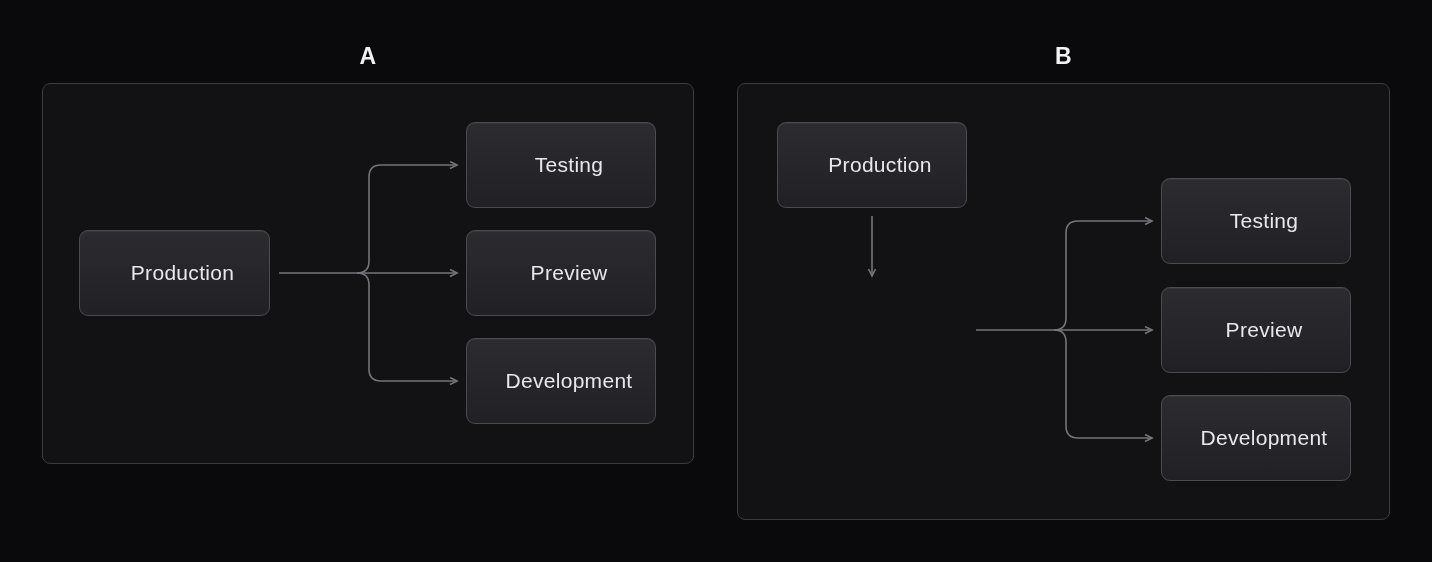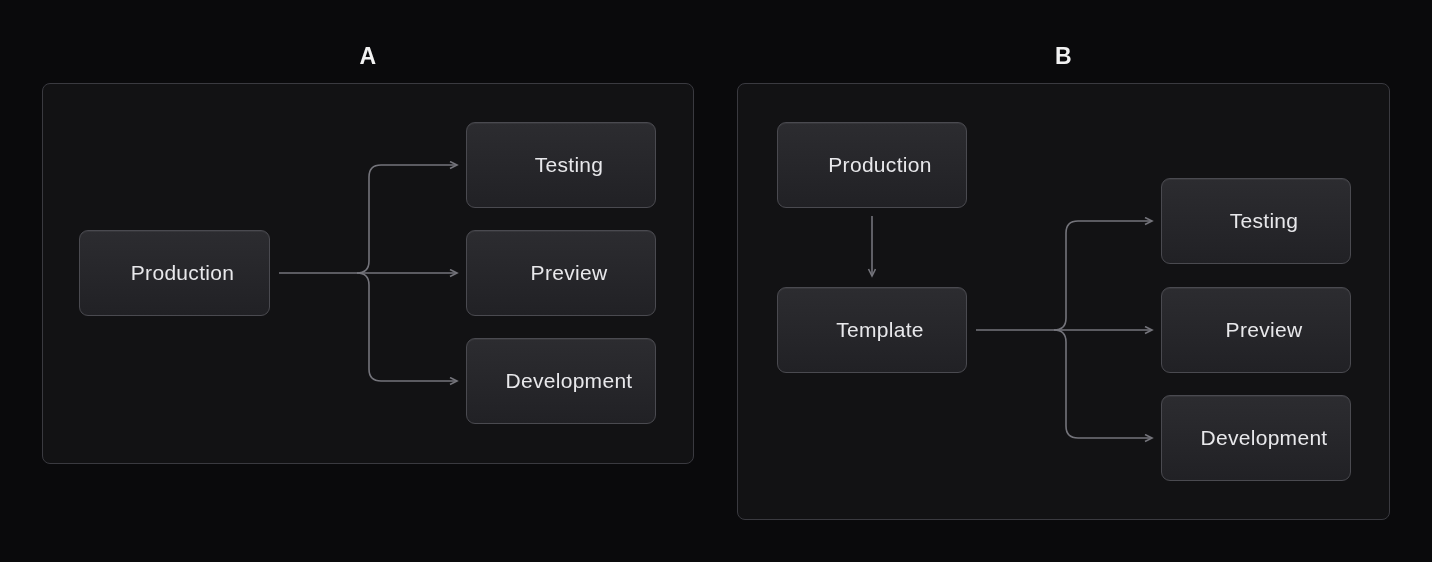--- a/index.html
+++ b/index.html
@@ -86,17 +86,16 @@
         <path d="M 976 330 L 1152 330" marker-end="url(#arrowhead)"></path>
         <path d="M 1054 330 Q 1066 330 1066 342 L 1066 426 Q 1066 438 1078 438 L 1152 438" marker-end="url(#arrowhead)"></path>
       </g>
   </svg>
 
 <div class="node" style="left: 79px; top: 230px; width: 191px; height: 86px;">Production</div>
     <div class="node" style="left: 466px; top: 122px; width: 190px; height: 86px;">Testing</div>
     <div class="node" style="left: 466px; top: 230px; width: 190px; height: 86px;">Preview</div>
     <div class="node" style="left: 466px; top: 338px; width: 190px; height: 86px;">Development</div>
     <div class="node" style="left: 777px; top: 122px; width: 190px; height: 86px;">Production</div>
-    <div class="node" style="left: 777px; top: 287px; width: 190px; height: 86px;">Template</div>
     <div class="node" style="left: 1161px; top: 178px; width: 190px; height: 86px;">Testing</div>
     <div class="node" style="left: 1161px; top: 287px; width: 190px; height: 86px;">Preview</div>
     <div class="node" style="left: 1161px; top: 395px; width: 190px; height: 86px;">Development</div>
   </div>
 
 </body></html>

